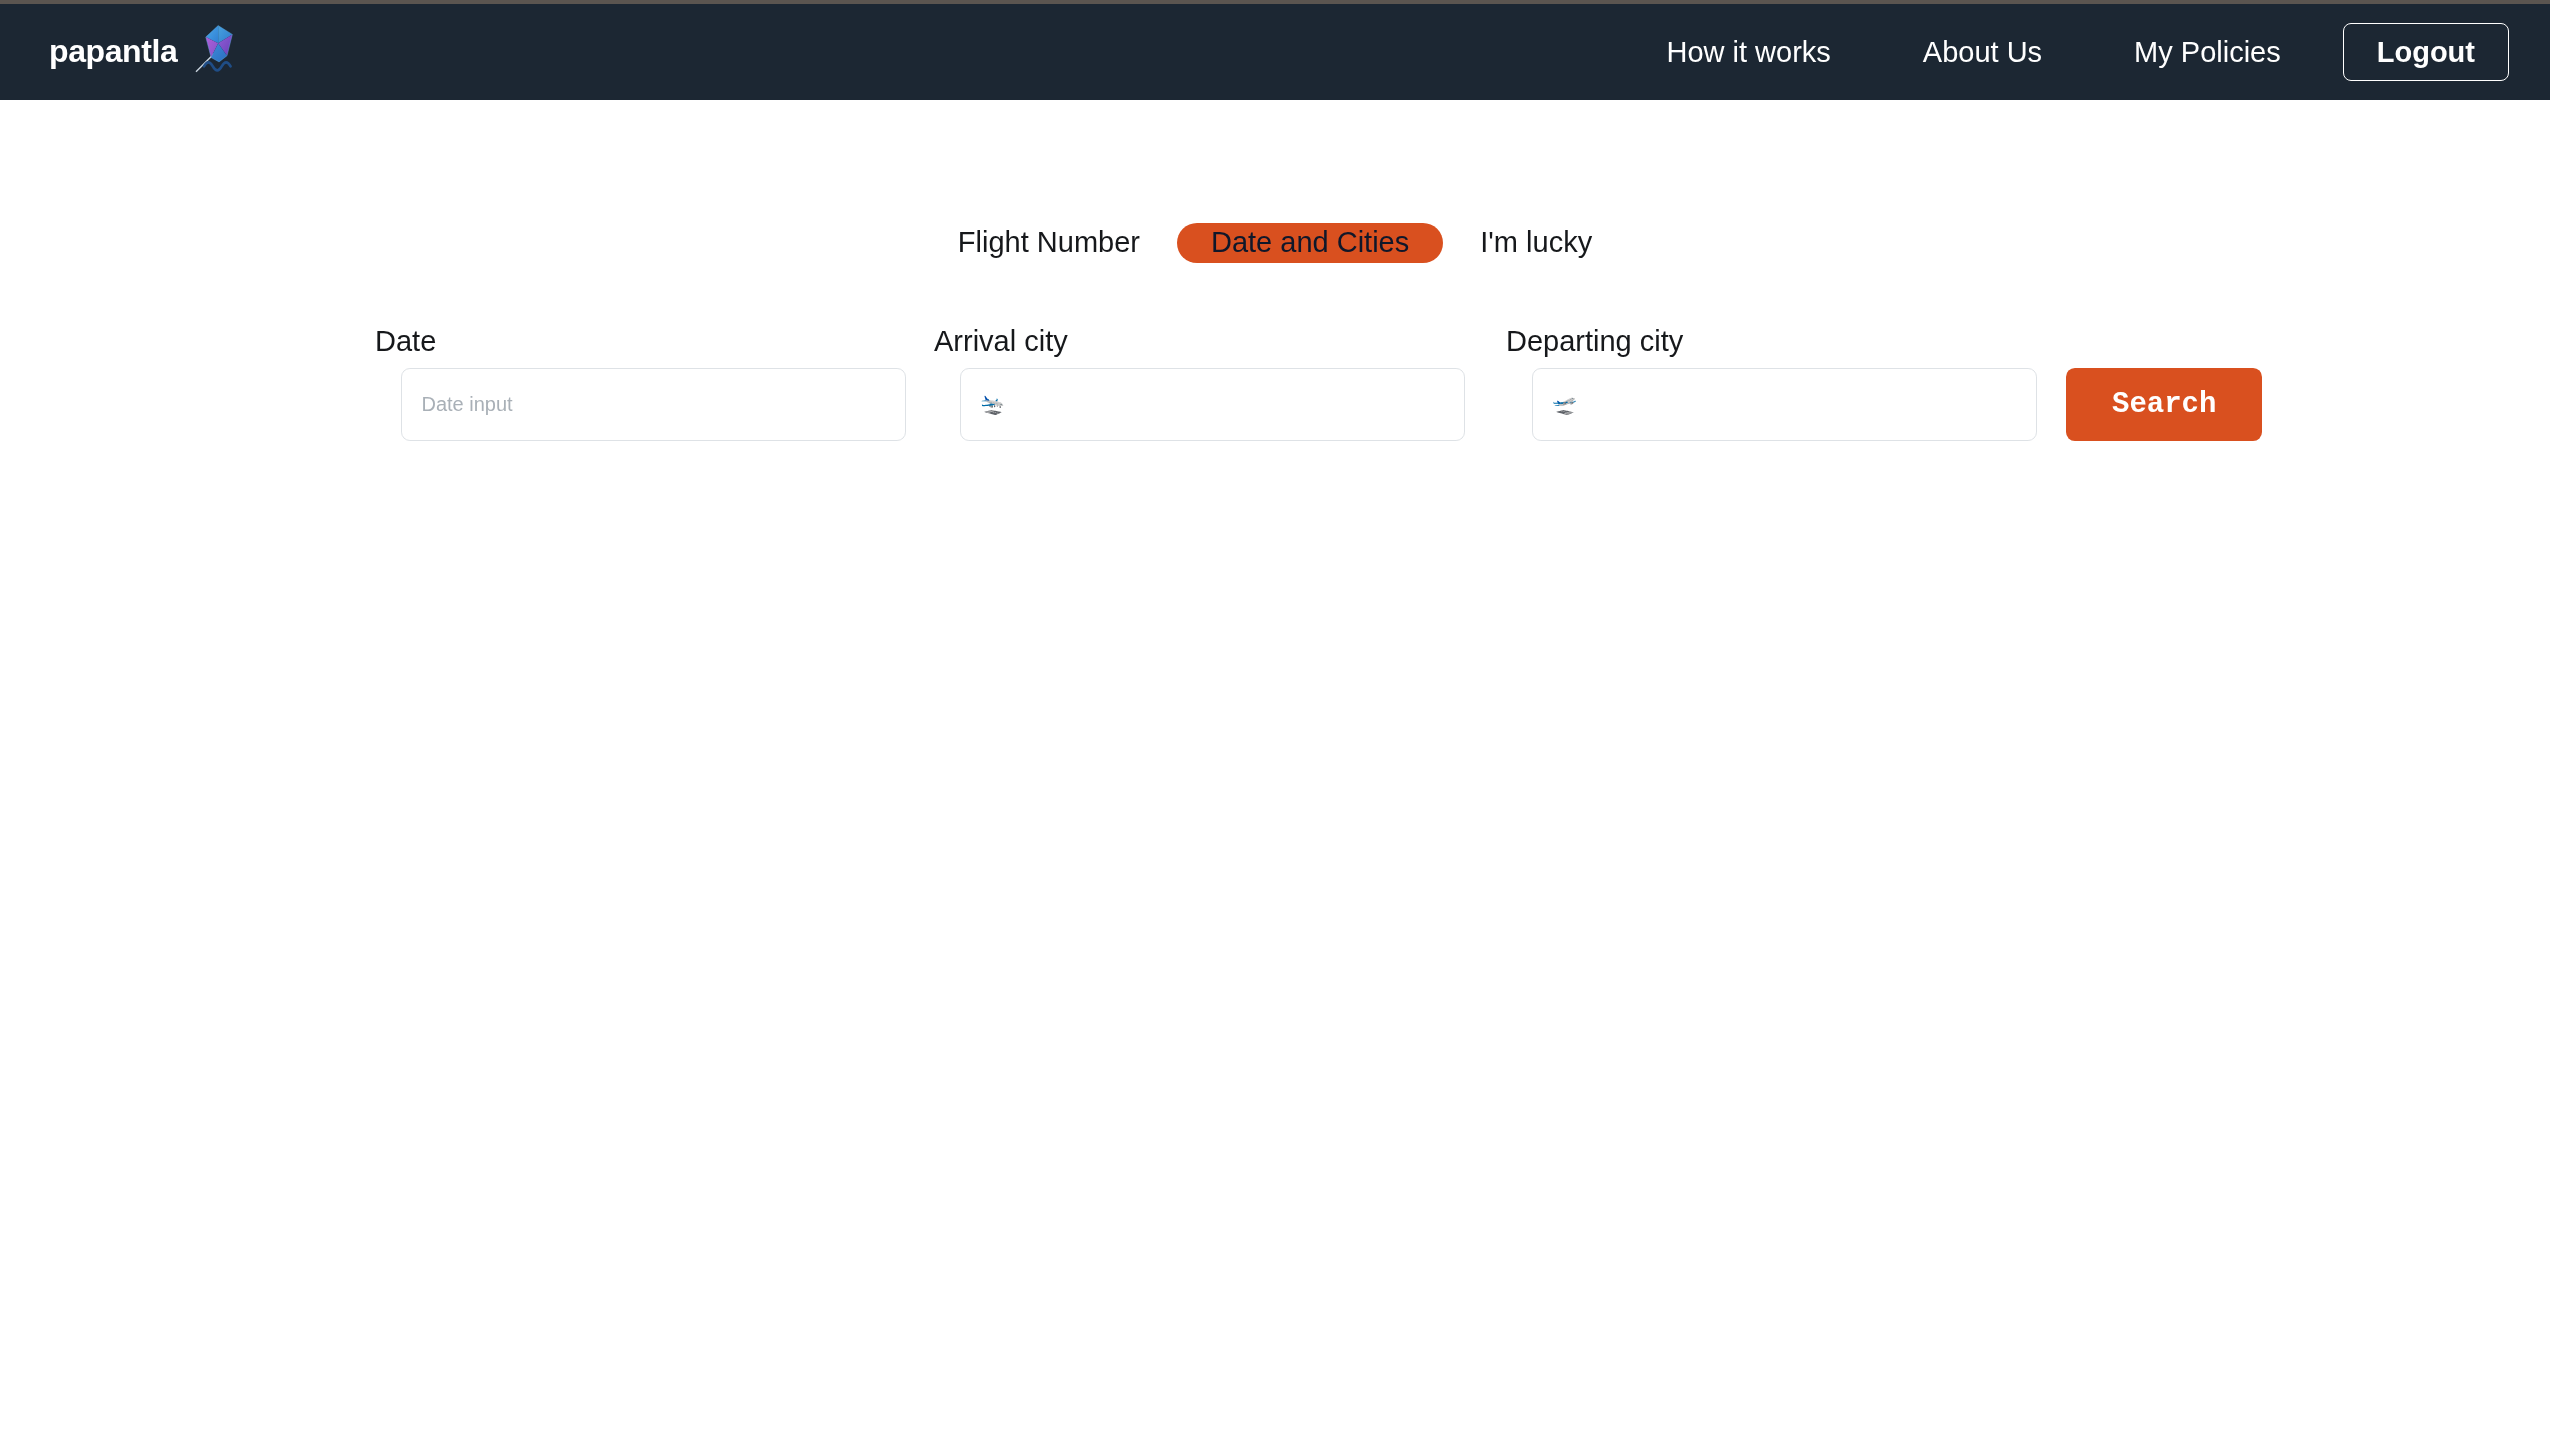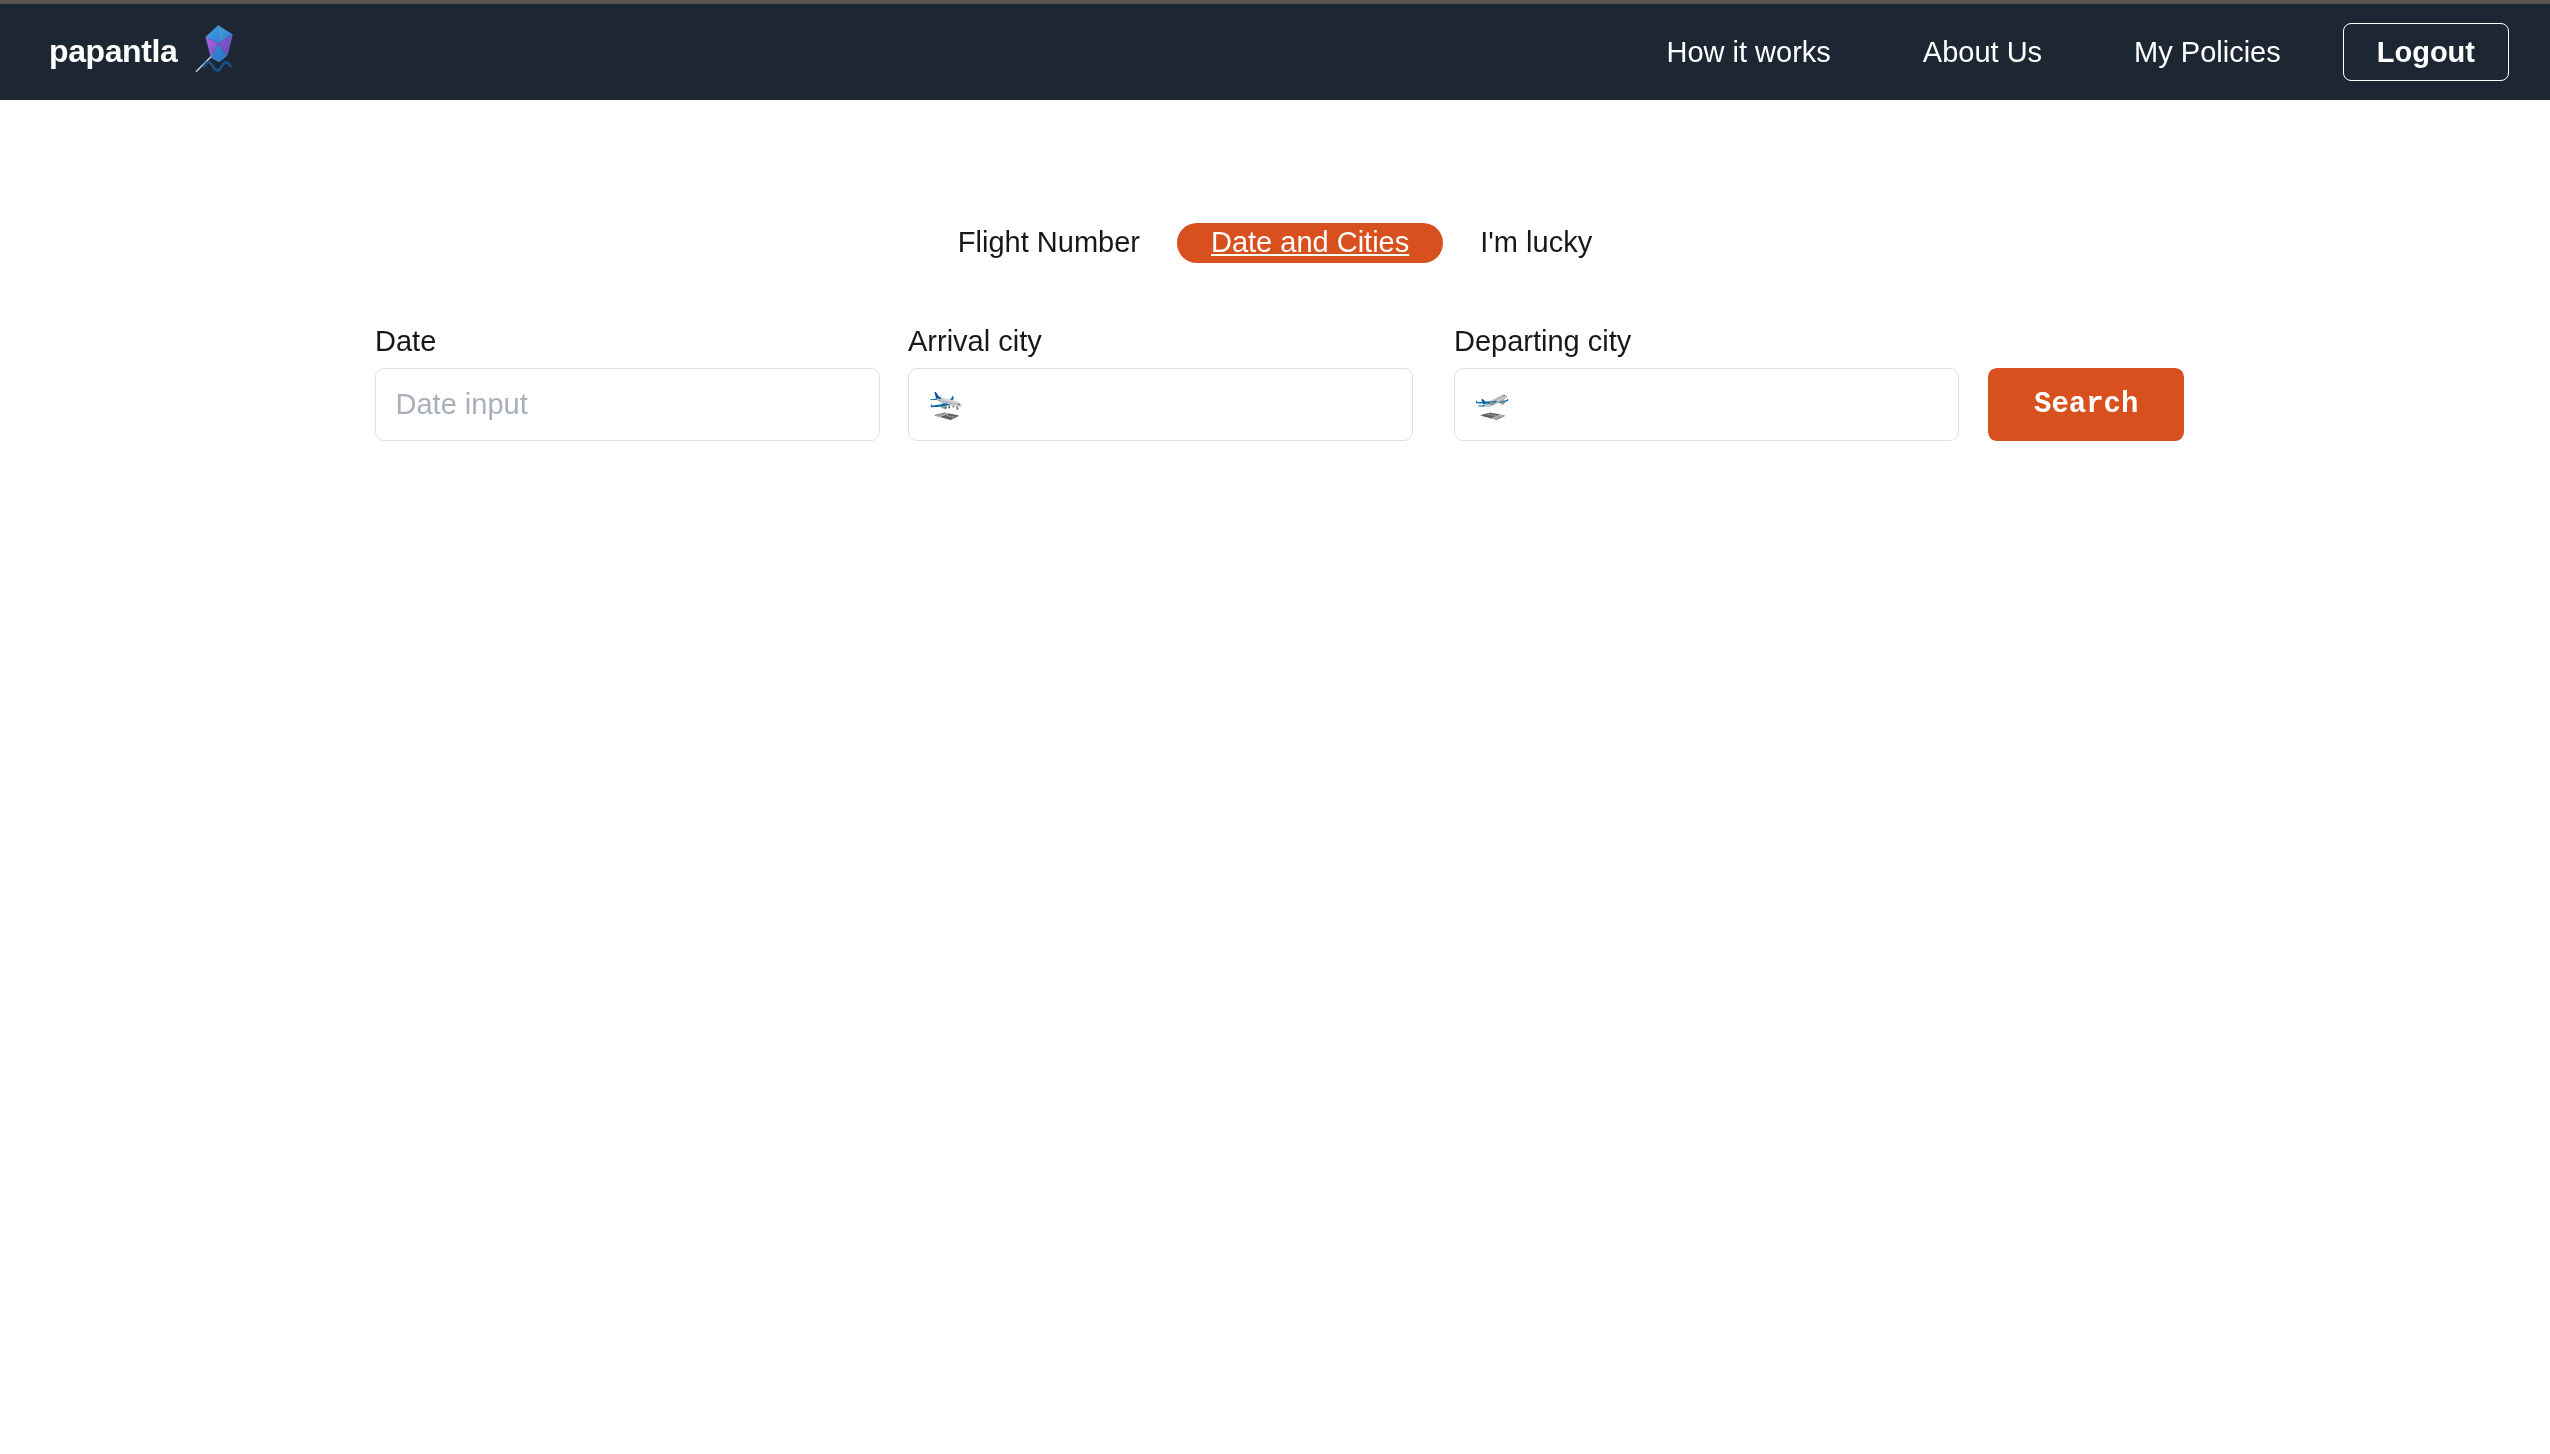--- a/index.html
+++ b/index.html
@@ -120,23 +120,22 @@
     background: transparent;
     border: none;
     padding: 14px 28px;
     border-radius: 89px;
     cursor: pointer;
     white-space: nowrap;
     line-height: 1.1;
   }
   .tab.is-active {
     background: #d9501f;
-    color: #ffffff;
+    color: #0f172a;
     padding: 4px 34px;
-    text-decoration: underline;
   }
 
   
   .search-form {
     position: absolute;
     top: 226px;
     left: 375px;
     display: flex;
     align-items: flex-end;
     gap: 0;
@@ -150,25 +149,26 @@
     color: #16181b;
     line-height: 1.1;
     margin-bottom: 10px;
   }
   .field-input {
     box-sizing: border-box;
     height: 73px;
     border: 1.8px solid #dee2e6;
     border-radius: 8.9px;
     background: #ffffff;
-    font-size: 29px;
+    font-size: 20px;
     font-family: inherit;
     color: #ec4899;
     padding: 0 19.5px;
     outline: none;
+    margin-left: 26px;
   }
   .field-input::placeholder {
     color: #a9b0b7;
     opacity: 1;
   }
   .field-date   { margin-right: 28px; }
   .field-date   .field-input { width: 505px; }
   .field-depart { margin-right: 29px; }
   .field-depart .field-input { width: 505px; }
   .field-arrive { margin-right: 41px; }

